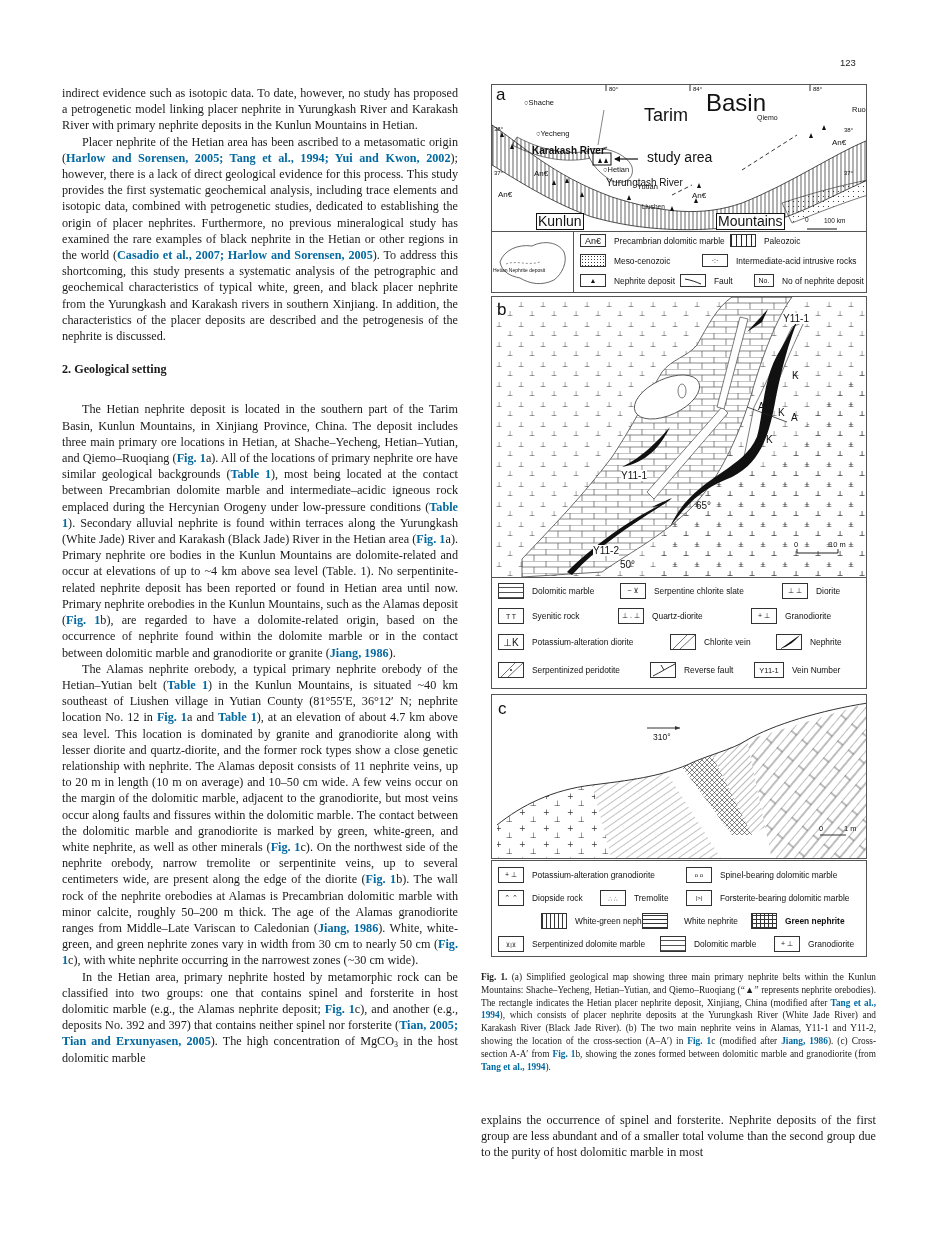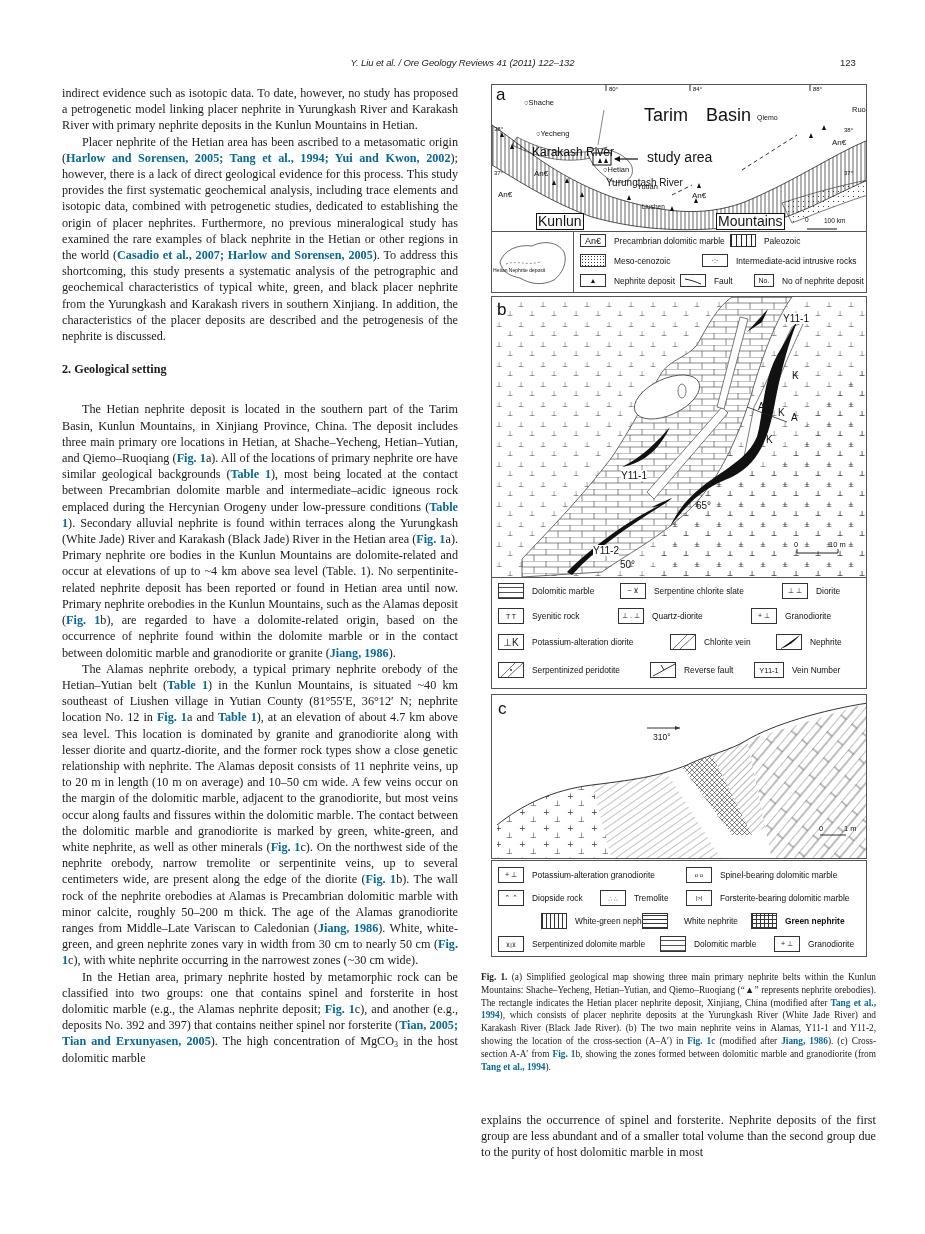--- a/index.html
+++ b/index.html
@@ -28,21 +28,20 @@
 
   .caption { position: absolute; left: 481px; top: 971px; width: 395px; font-size: 9.3px; line-height: 12.8px; text-align: justify; color: #222; }
   .caption b { font-weight: bold; }
 
   .col-right-text { position: absolute; left: 481px; top: 1112px; width: 395px; font-size: 12.2px; line-height: 16.2px; text-align: justify; }
 </style>
 </head>
 <body>
 
 <div class="running-head">
-  <span class="journal">Y. Liu et al. / Ore Geology Reviews 41 (2011) 122–132</span>
   <span class="pageno">123</span>
 </div>
 
 <div class="col-left">
   <p>indirect evidence such as isotopic data. To date, however, no study has proposed a petrogenetic model linking placer nephrite in Yurungkash River and Karakash River with primary nephrite deposits in the Kunlun Mountains in Hetian.</p>
   <p class="ind"><span>Placer nephrite of the Hetian area has been ascribed to a metasomatic origin (</span><a class="cite">Harlow and Sorensen, 2005; Tang et al., 1994; Yui and Kwon, 2002</a><span>); however, there is a lack of direct geological evidence for this process. This study provides the first systematic geochemical analysis, including trace elements and isotopic data, combined with petrogenetic studies, dedicated to establishing the origin of placer nephrites. Furthermore, no previous mineralogical study has examined the rare examples of black nephrite in the Hetian or other regions in the world (</span><a class="cite">Casadio et al., 2007; Harlow and Sorensen, 2005</a><span>). To address this shortcoming, this study presents a systematic analysis of the petrographic and geochemical characteristics of typical white, green, and black placer nephrite from the Yurungkash and Karakash rivers in southern Xinjiang. In addition, the characteristics of the placer deposits are described and the petrogenesis of the nephrite is discussed.</span></p>
 
   <h2>2. Geological setting</h2>
 
   <p class="ind"><span>The Hetian nephrite deposit is located in the southern part of the Tarim Basin, Kunlun Mountains, in Xinjiang Province, China. The deposit includes three main primary ore locations in Hetian, at Shache–Yecheng, Hetian–Yutian, and Qiemo–Ruoqiang (</span><a class="cite">Fig. 1</a><span>a). All of the locations of primary nephrite ore have similar geological backgrounds (</span><a class="cite">Table 1</a><span>), most being located at the contact between Precambrian dolomite marble and intermediate–acidic igneous rock emplaced during the Hercynian Orogeny under low-pressure conditions (</span><a class="cite">Table 1</a><span>). Secondary alluvial nephrite is found within terraces along the Yurungkash (White Jade) River and Karakash (Black Jade) River in the Hetian area (</span><a class="cite">Fig. 1</a><span>a). Primary nephrite ore bodies in the Kunlun Mountains are dolomite-related and occur at elevations of up to ~4 km above sea level (Table. 1). No serpentinite-related nephrite deposit has been reported or found in Hetian area until now. Primary nephrite orebodies in the Kunlun Mountains, such as the Alamas deposit (</span><a class="cite">Fig. 1</a><span>b), are regarded to have a dolomite-related origin, based on the occurrence of nephrite found within the dolomite marble or in the contact between dolomitic marble and granodiorite or granite (</span><a class="cite">Jiang, 1986</a><span>).</span></p>
@@ -109,24 +108,24 @@
     <span style="position:absolute; left:2px; top:85px; font-size:6px;">37°</span>
     <span style="position:absolute; left:352px; top:42px; font-size:6px;">38°</span>
     <span style="position:absolute; left:352px; top:85px; font-size:6px;">37°</span>
     <span style="position:absolute; left:32px; top:13px; font-size:7.5px;">○<span>Shache</span></span>
     <span style="position:absolute; left:44px; top:44px; font-size:7.5px;">○<span>Yecheng</span></span>
     <span style="position:absolute; left:111px; top:80px; font-size:7.5px;">○<span>Hetian</span></span>
     <span style="position:absolute; left:145px; top:97px; font-size:7.5px;">Yutian</span>
     <span style="position:absolute; left:150px; top:118px; font-size:6.5px;">Liushen</span>
     <span style="position:absolute; left:265px; top:29px; font-size:7px;">Qiemo</span>
     <span style="position:absolute; left:336px; top:20px; font-size:7.5px;padding-left:24px;">Ruoqiang</span>
-    <span style="position:absolute; left:40px; top:60px; font-size:12px;">Karakash River</span>
+    <span style="position:absolute; left:40px; top:60px; font-size:10px;font-weight:bold;">Karakash River</span>
     <span style="position:absolute; left:114px; top:60px; font-size:10px;margin-top:32px;">Yurungtash River</span>
     <span style="position:absolute; left:152px; top:20px; font-size:18px;">Tarim</span>
-    <span style="position:absolute; left:214px; top:20px; font-size:18px;">Basin</span>
+    <span style="position:absolute; left:214px; top:4px; font-size:24px;">Basin</span>
     <span style="position:absolute; left:155px; top:64px; font-size:14px;">study area</span>
     <span style="position:absolute; left:42px; top:84px; font-size:8px;">An€</span>
     <span style="position:absolute; left:6px; top:105px; font-size:8px;">An€</span>
     <span style="position:absolute; left:200px; top:106px; font-size:8px;">An€</span>
     <span style="position:absolute; left:340px; top:53px; font-size:8px;">An€</span>
     <span style="position:absolute; left:44px; top:128px; font-size:14px; border:1px solid #111; padding:0 1px; line-height:15px; background:#fff;">Kunlun</span>
     <span style="position:absolute; left:224px; top:128px; font-size:14px; border:1px solid #111; padding:0 1px; line-height:15px; background:#fff;">Mountains</span>
     <span style="position:absolute; left:313px; top:131px; font-size:6.5px;">0</span>
     <span style="position:absolute; left:332px; top:132px; font-size:6.5px;">100 km</span>
   </div>

